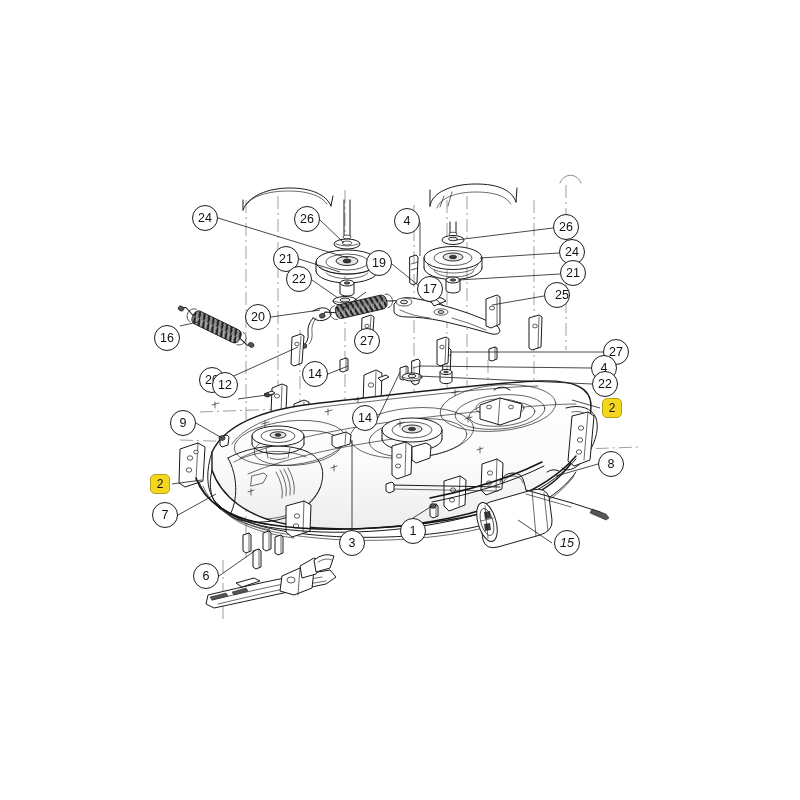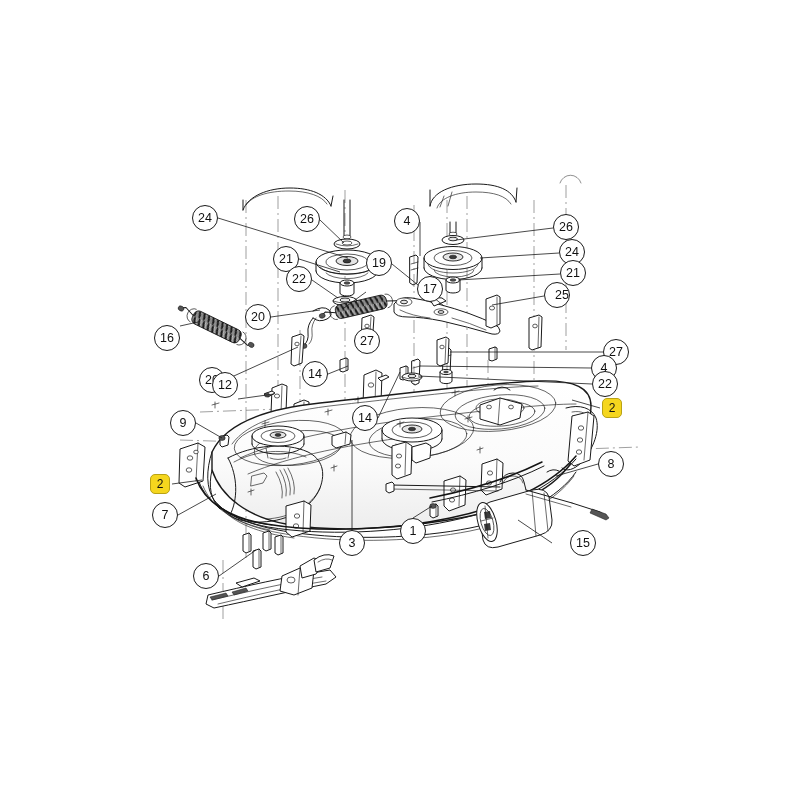--- a/index.html
+++ b/index.html
@@ -549,17 +549,17 @@
       <div class="callout" style="left: 605px; top: 384px;">22</div>
       <div class="callout" style="left: 225px; top: 385px;">12</div>
       <div class="callout hl" style="left: 612px; top: 408px;">2</div>
       <div class="callout" style="left: 365px; top: 418px;">14</div>
       <div class="callout" style="left: 183px; top: 423px;">9</div>
       <div class="callout" style="left: 611px; top: 464px;">8</div>
       <div class="callout hl" style="left: 160px; top: 484px;">2</div>
       <div class="callout" style="left: 165px; top: 515px;">7</div>
       <div class="callout" style="left: 413px; top: 531px;">1</div>
       <div class="callout" style="left: 352px; top: 543px;">3</div>
-      <div class="callout" style="left: 583px; top: 543px;">15</div>
+      <div class="callout" style="left: 567px; top: 543px; font-style: italic;">15</div>
       <div class="callout" style="left: 206px; top: 576px;">6</div>
     </div>
 
 </div>
 
 </body></html>

